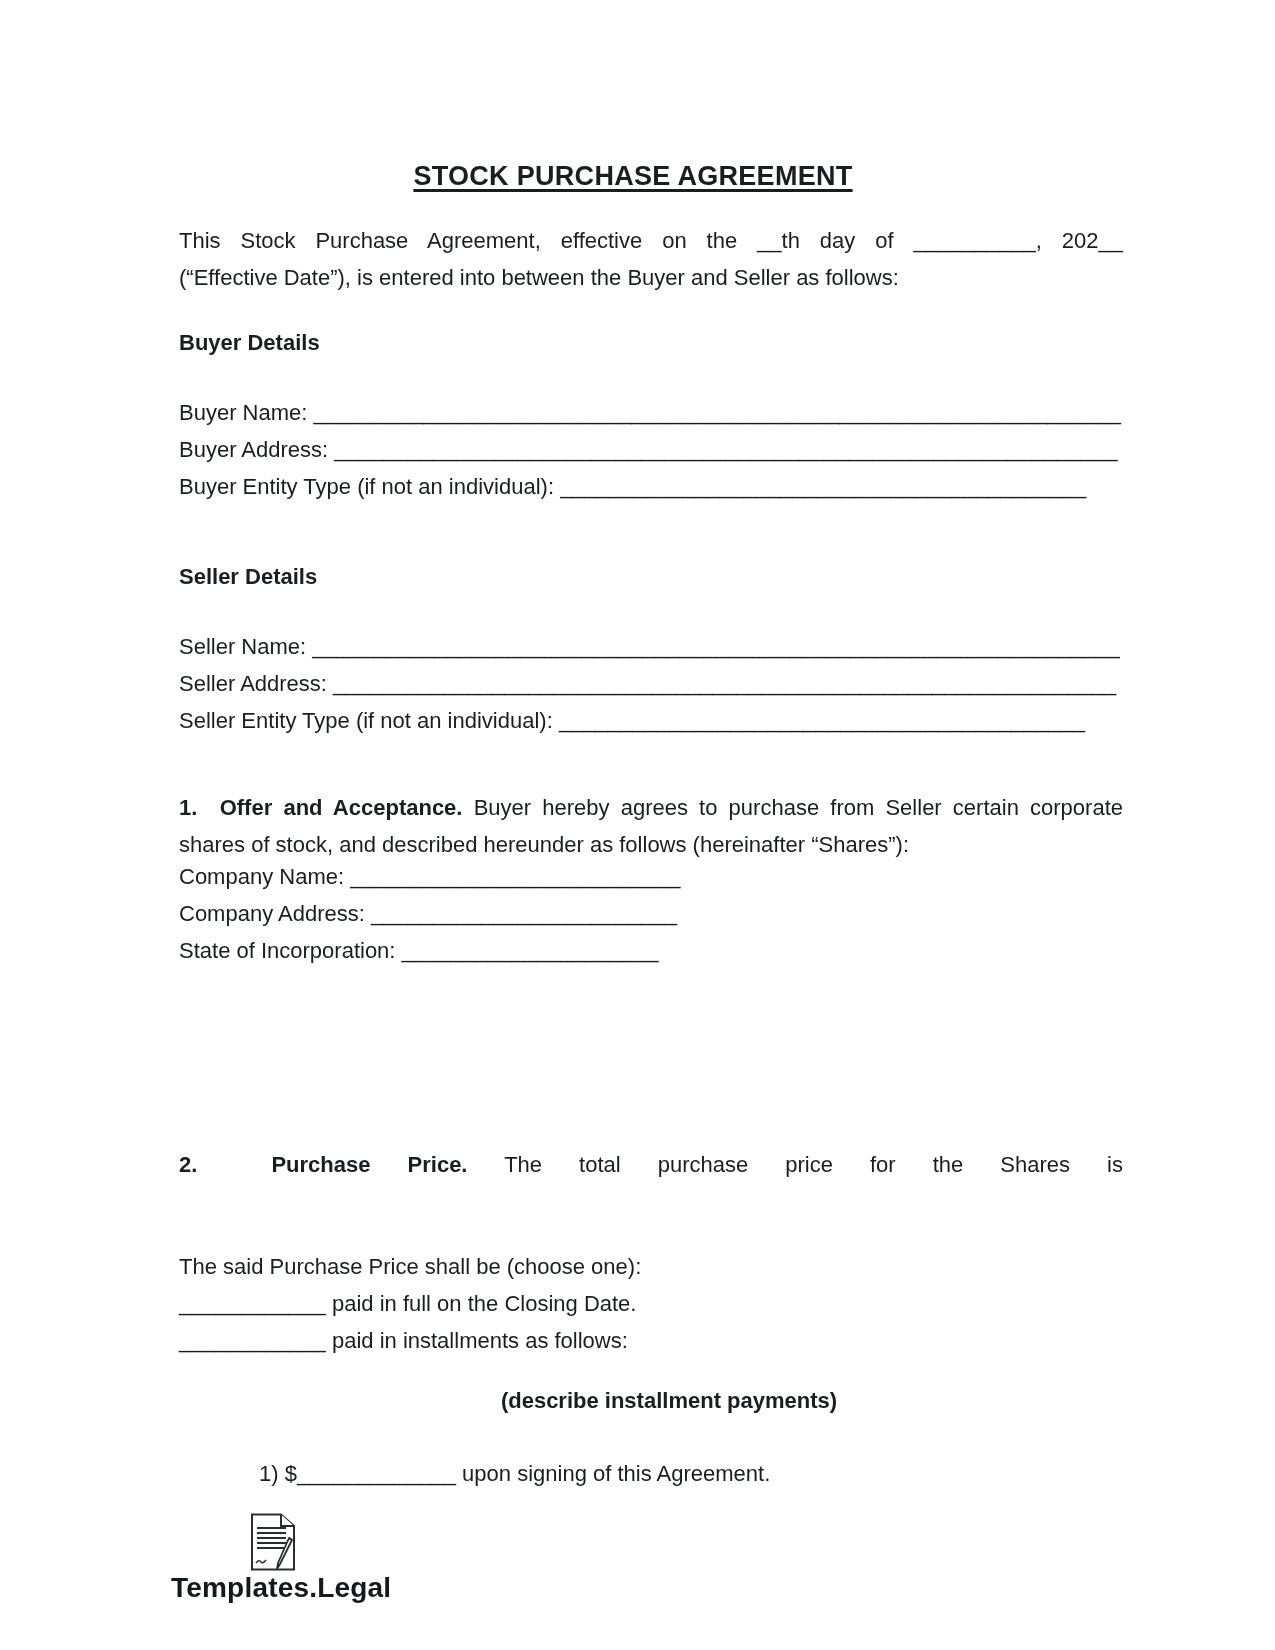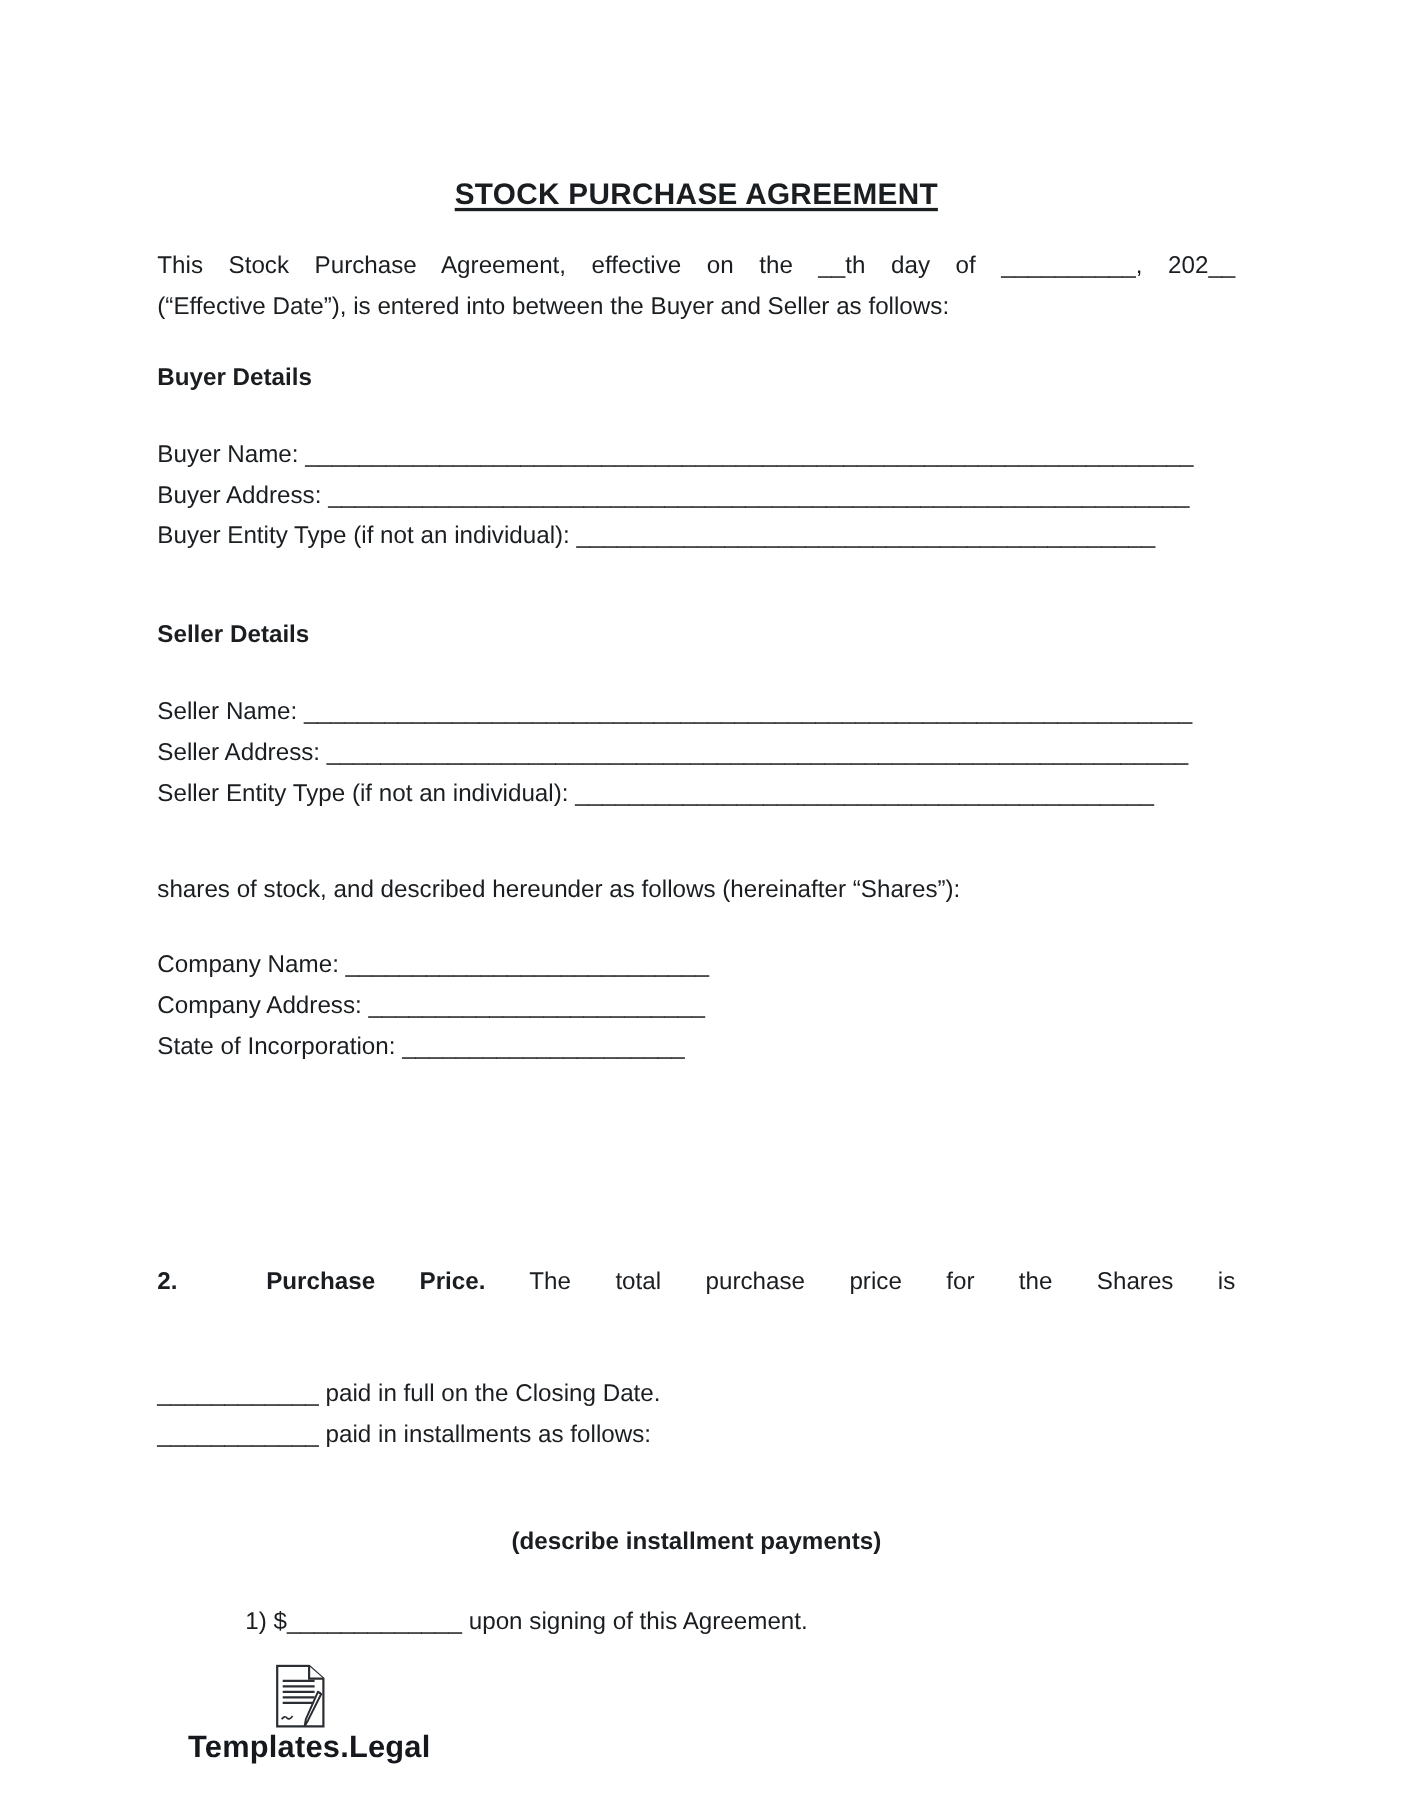--- a/index.html
+++ b/index.html
@@ -6,21 +6,21 @@
   .page{
     position:relative;
     width:1275px;height:1650px;
     background:#ffffff;
     margin:0 auto;
     font-family:"Liberation Sans","DejaVu Sans",sans-serif;
     color:#1b1e21;
     overflow:hidden;
   }
   .doc-block{position:absolute;left:143px;width:980px;}
-  .line{font-size:22px;line-height:37px;white-space:normal;}
+  .line{font-size:22px;line-height:37px;white-space:normal;margin-left:36px;}
   .j-line{text-align:justify;text-align-last:justify;}
   .bold{font-weight:bold;}
   .title-block{top:158px;text-align:center;}
   .title-text{
     font-size:27px;font-weight:bold;line-height:36px;
     text-decoration:underline;
     text-decoration-thickness:2.5px;
     text-underline-offset:4px;
     letter-spacing:0.3px;
   }
@@ -76,35 +76,37 @@
     <div class="line bold">Seller Details</div>
   </div>
 
   <div class="doc-block seller-fields">
     <div class="line"><span>Seller Name: </span><span class="blank">__________________________________________________________________</span></div>
     <div class="line"><span>Seller Address: </span><span class="blank">________________________________________________________________</span></div>
     <div class="line"><span>Seller Entity Type (if not an individual): </span><span class="blank">___________________________________________</span></div>
   </div>
 
   <div class="doc-block section1-block">
+    <div class="line j-line"><span class="bold">1.&nbsp; Offer and Acceptance.</span><span> Buyer hereby agrees to purchase from Seller certain corporate</span></div>
     <div class="line">shares of stock, and described hereunder as follows (hereinafter “Shares”):</div>
   </div>
 
   <div class="doc-block company-fields">
     <div class="line"><span>Company Name: </span><span class="blank">___________________________</span></div>
     <div class="line"><span>Company Address: </span><span class="blank">_________________________</span></div>
     <div class="line"><span>State of Incorporation: </span><span class="blank">_____________________</span></div>
   </div>
 
 
   <div class="doc-block section2-block">
     <div class="line j-line"><span class="bold">2.&nbsp; Purchase Price.</span><span> The total purchase price for the Shares is</span></div>
   </div>
 
   <div class="doc-block choice-block">
+    <div class="line">The said Purchase Price shall be (choose one):</div>
     <div class="line"><span class="blank">____________</span><span> paid in full on the Closing Date.</span></div>
     <div class="line"><span class="blank">____________</span><span> paid in installments as follows:</span></div>
   </div>
 
   <div class="doc-block line describe-heading">(describe installment payments)</div>
 
   <div class="doc-block installment-block">
     <div class="line"><span>1) </span><span>$</span><span class="blank">_____________</span><span> upon signing of this Agreement.</span></div>
   </div>
 

